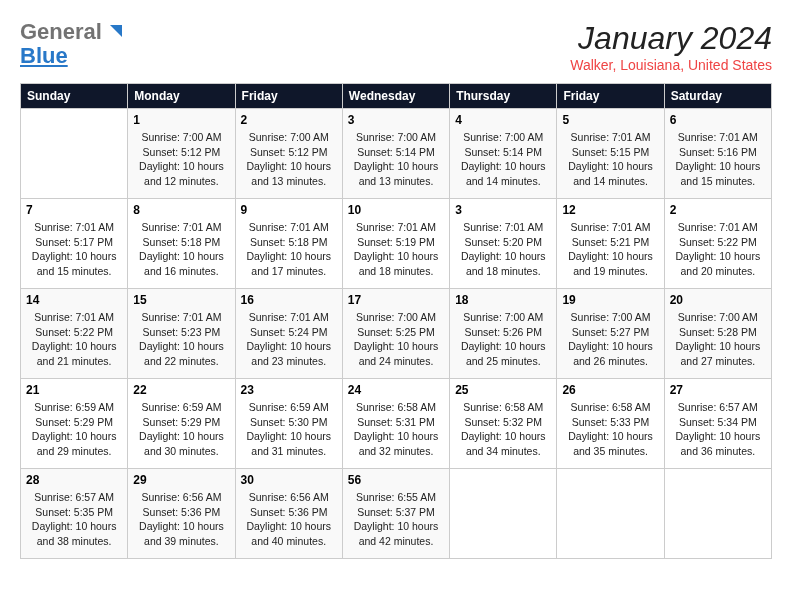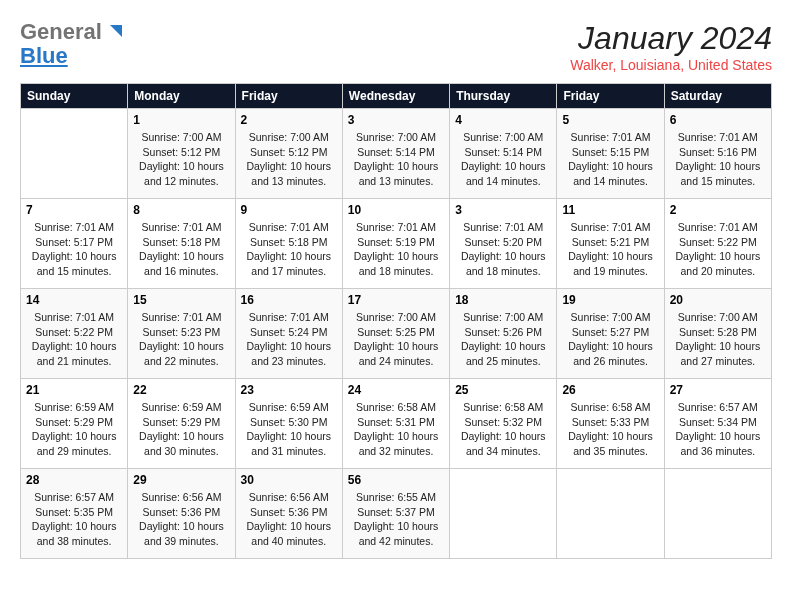--- a/index.html
+++ b/index.html
@@ -163,21 +163,21 @@
         </td>
         <td>
           <span class="day-number">10</span>
           <div class="cell-text">Sunrise: 7:01 AM<br>Sunset: 5:19 PM<br>Daylight: 10 hours<br>and 18 minutes.</div>
         </td>
         <td>
           <span class="day-number">3</span>
           <div class="cell-text">Sunrise: 7:01 AM<br>Sunset: 5:20 PM<br>Daylight: 10 hours<br>and 18 minutes.</div>
         </td>
         <td>
-          <span class="day-number">11</span>
+          <span class="day-number">12</span>
           <div class="cell-text">Sunrise: 7:01 AM<br>Sunset: 5:21 PM<br>Daylight: 10 hours<br>and 19 minutes.</div>
         </td>
         <td>
           <span class="day-number">2</span>
           <div class="cell-text">Sunrise: 7:01 AM<br>Sunset: 5:22 PM<br>Daylight: 10 hours<br>and 20 minutes.</div>
         </td>
       </tr>
       <tr>
         <td>
           <span class="day-number">14</span>

